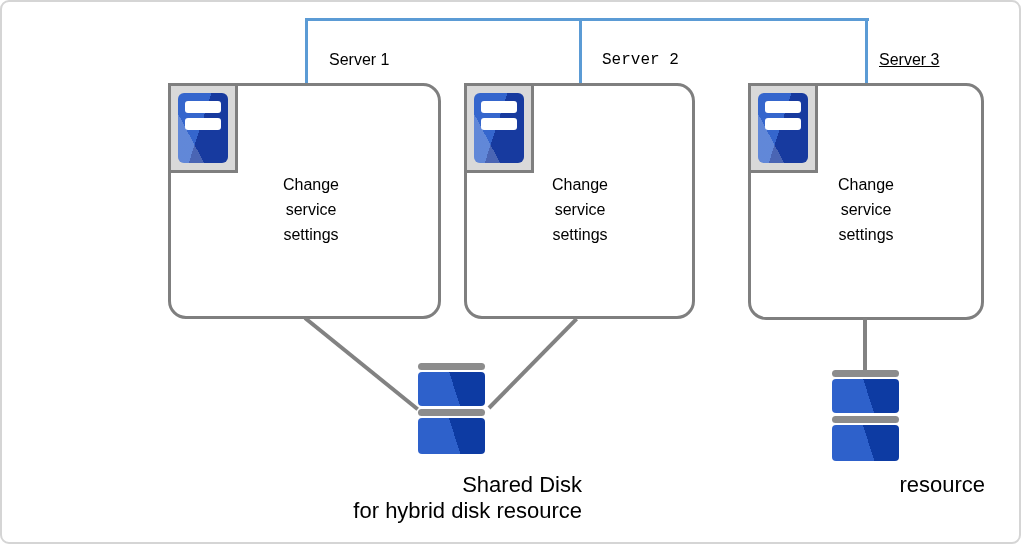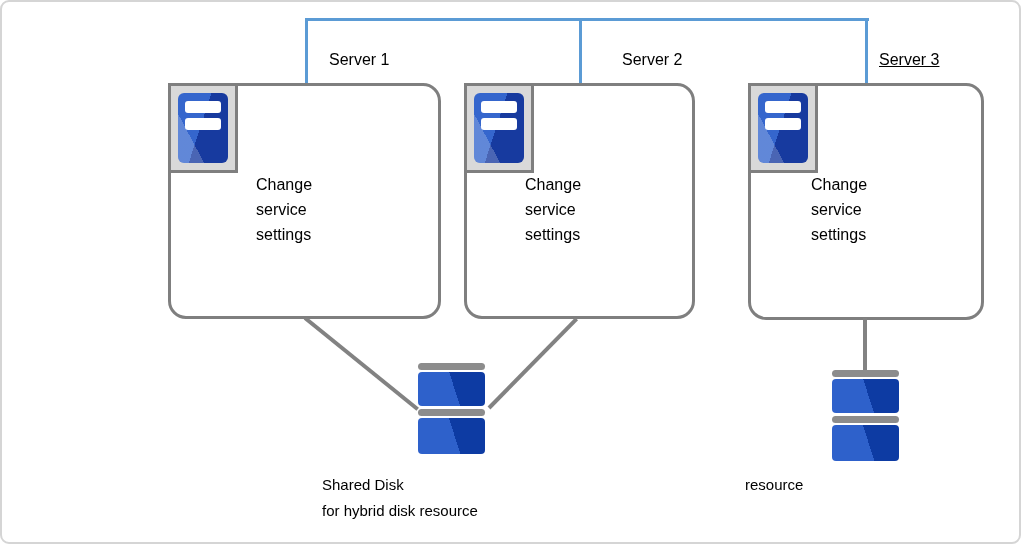--- a/index.html
+++ b/index.html
@@ -11,40 +11,40 @@
   
   .net{position:absolute;background:#5b9bd5;}
   .net.h{left:303px;top:16px;width:564px;height:3px;}
   .net.v{width:3px;height:66px;top:16px;}
   .net.v.r1{left:303px;}
   .net.v.r2{left:577px;}
   .net.v.r3{left:863px;}
   
   .srv-label{position:absolute;top:48px;font-size:16px;line-height:20px;white-space:nowrap;}
   .srv-label.s1{left:327px;}
-  .srv-label.s2{left:620px;}
+  .srv-label.s2{left:600px;font-family:Liberation Mono, monospace;}
   .srv-label.s3{left:877px;text-decoration:underline;}
   
   .box{position:absolute;box-sizing:border-box;background:#fff;
        border:3px solid #7f7f7f;border-radius:18px;}
   .box.b1{left:166px;top:81px;width:273px;height:236px;}
   .box.b2{left:462px;top:81px;width:231px;height:236px;}
   .box.b3{left:746px;top:81px;width:236px;height:237px;}
   
   .icon-frame{position:absolute;left:-3px;top:-3px;width:64px;height:84px;
        background:#d9d9d9;border:3px solid #7f7f7f;}
   .icon-server{position:absolute;left:7px;top:7px;width:50px;height:70px;border-radius:6px;
        background:linear-gradient(108deg,#3566cd 46%,#173a9f 46%);overflow:hidden;}
   .icon-server::after{content:"";position:absolute;inset:0;
        background:linear-gradient(62deg,rgba(255,255,255,0.22) 30%,rgba(255,255,255,0) 30%);}
   .icon-server .slot{position:absolute;left:7px;width:36px;height:12px;background:#fff;border-radius:3px;z-index:1;}
   .icon-server .slot.t{top:8px;}
   .icon-server .slot.b{top:25px;}
   
-  .body-text{position:absolute;top:170px;width:110px;
+  .body-text{position:absolute;top:170px;width:110px;text-align:center;
        font-size:16px;line-height:25px;}
   .body-text.t1{left:254px;}
   .body-text.t2{left:523px;}
   .body-text.t3{left:809px;}
   
   .gline{position:absolute;background:#828282;}
   .gline.diag{height:4px;transform-origin:0 50%;}
   .gline.d1{left:303px;top:314px;width:145px;transform:rotate(39deg);}
   .gline.d2{left:487px;top:404px;width:125px;transform:rotate(-45.5deg);}
   .gline.v3{left:861px;top:316px;width:4px;height:53px;}
@@ -53,21 +53,21 @@
   .disk.shared{left:416px;top:361px;}
   .disk.single{left:830px;top:368px;}
   .disk .cap{position:absolute;left:0;width:67px;height:7px;background:#8c8c8c;border-radius:3.5px;}
   .disk .cap.c1{top:0;}
   .disk .cap.c2{top:46px;}
   .disk .platter{position:absolute;left:0;width:67px;height:34px;border-radius:4px;
        background:linear-gradient(72deg,#2e61cb 54%,#0d3ba3 54%);}
   .disk .platter.p1{top:9px;}
   .disk .platter.p2{top:55px;height:36px;}
   
-  .disk-label{position:absolute;top:470px;text-align:left;font-size:15px;line-height:26px;}
+  .disk-label{position:absolute;top:470px;text-align:right;font-size:22px;line-height:26px;}
   .disk-label.shared{left:320px;width:260px;}
   .disk-label.single{left:743px;width:240px;}
 </style>
 </head>
 <body>
 
 <div class="canvas">
 
   <div class="net h"></div>
   <div class="net v r1"></div>

